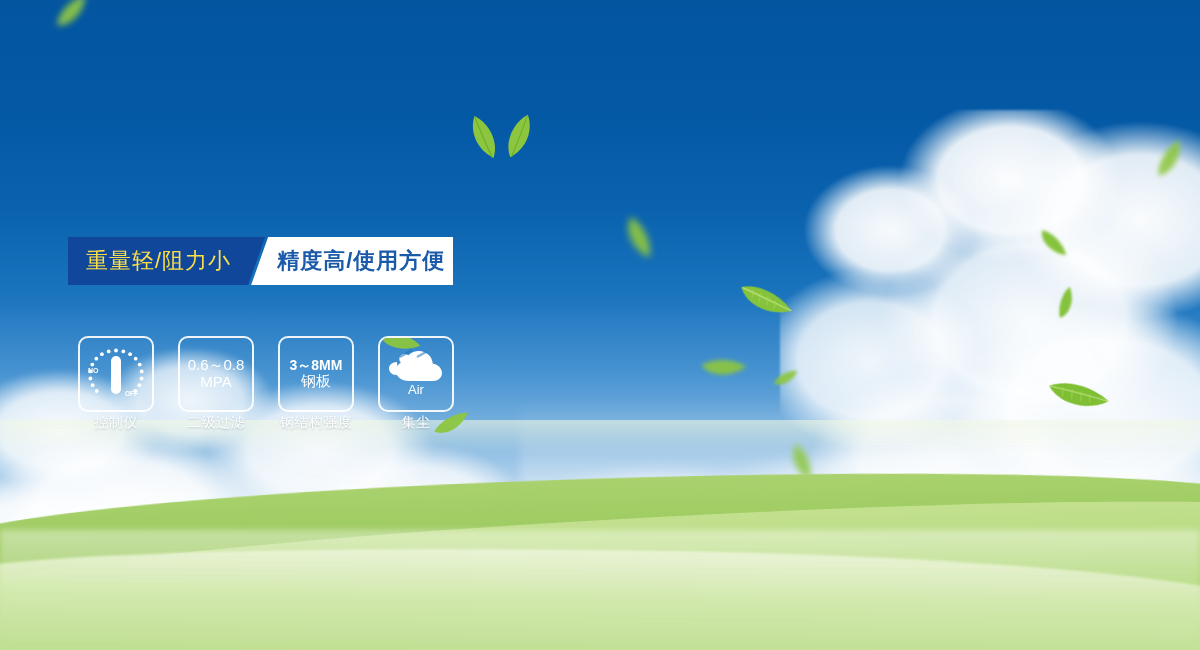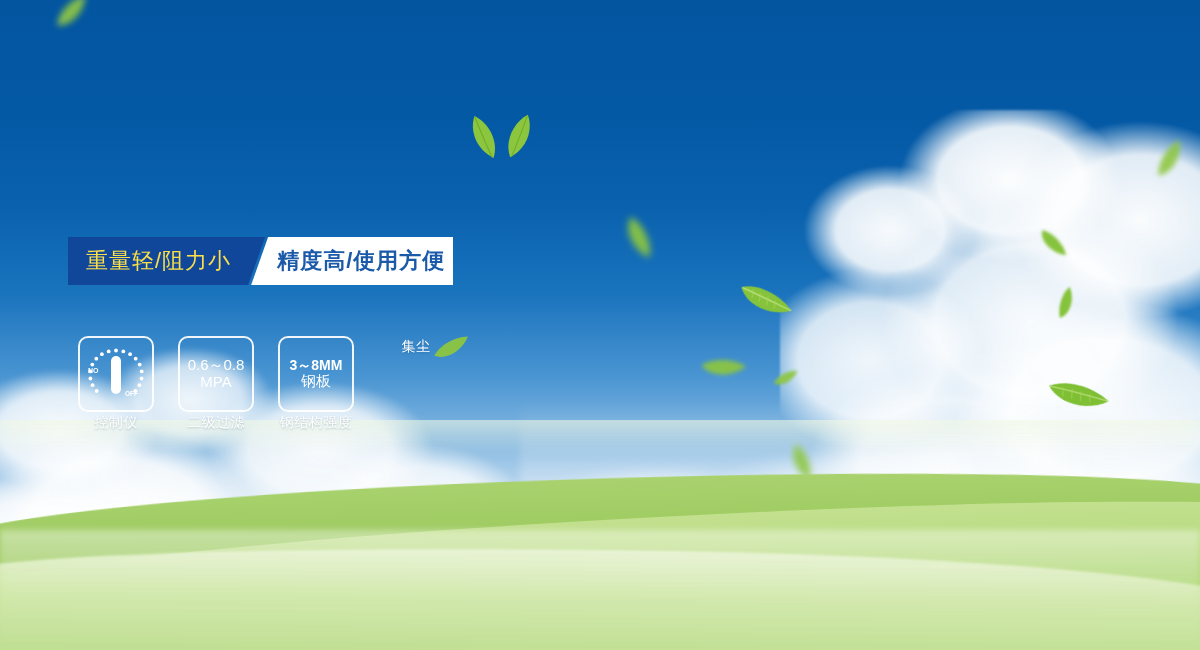--- a/index.html
+++ b/index.html
@@ -310,20 +310,36 @@
 
       <div class="feature">
         <div class="feat-box">
           <div class="feat-text small">3～8MM</div>
           <div class="feat-text">钢板</div>
         </div>
         <div class="feat-label">钢结构强度</div>
       </div>
 
       <div class="feature">
+        <div class="feat-box" style="position:relative;overflow:hidden;">
+          <svg width="58" height="34" viewBox="0 0 58 34" style="margin-top:-2px;">
+            <path d="M22 33 C14 33 9 28.5 9 23 C9 18 13 14 18 13.6 C19.5 7.5 25 3 31.8 3 C39.3 3 45.3 8.6 45.8 15.8 C51 16.3 55 20.4 55 25 C55 29.5 51 33 46 33 Z" fill="#ffffff"></path>
+            <path d="M10 14 C5 14 2 17 2 20.6 C2 24.2 5 27 9 27 L14 27 C10.5 25 9 21.5 10.4 18 Z" fill="#ffffff"></path>
+            <circle cx="17.5" cy="11" r="5.2" fill="#ffffff"></circle>
+            <path d="M13 9 L25 2" stroke="#1a73bd" stroke-width="2.2" fill="none" opacity=".55"></path>
+            <path d="M30 9 L39 4" stroke="#1a73bd" stroke-width="2.2" fill="none" opacity=".55"></path>
+          </svg>
+          <div class="feat-text" style="font-size:13px;margin-top:1px;">Air</div>
+
+          <div class="leaf" style="left:-4px;top:-6px;transform:rotate(28deg);opacity:.95;">
+            <svg width="44" height="22" viewBox="0 0 44 22">
+                <path d="M1 12 C10 2 29 -2 43 3 C32 16 12 22 1 12 Z" fill="#8cc63f"></path>
+              </svg>
+          </div>
+        </div>
         <div class="feat-label" style="position:relative;font-family:Liberation Serif, serif;">集尘<span class="leaf" style="left:30px;top:2px;transform:rotate(-18deg);">
             <svg width="40" height="18" viewBox="0 0 40 18">
                 <path d="M1 10 C9 2 26 -2 39 2 C29 14 11 18 1 10 Z" fill="#8cc63f" opacity=".95"></path>
               </svg>
           </span></div>
       </div>
 
     </div>
 
   </div>

